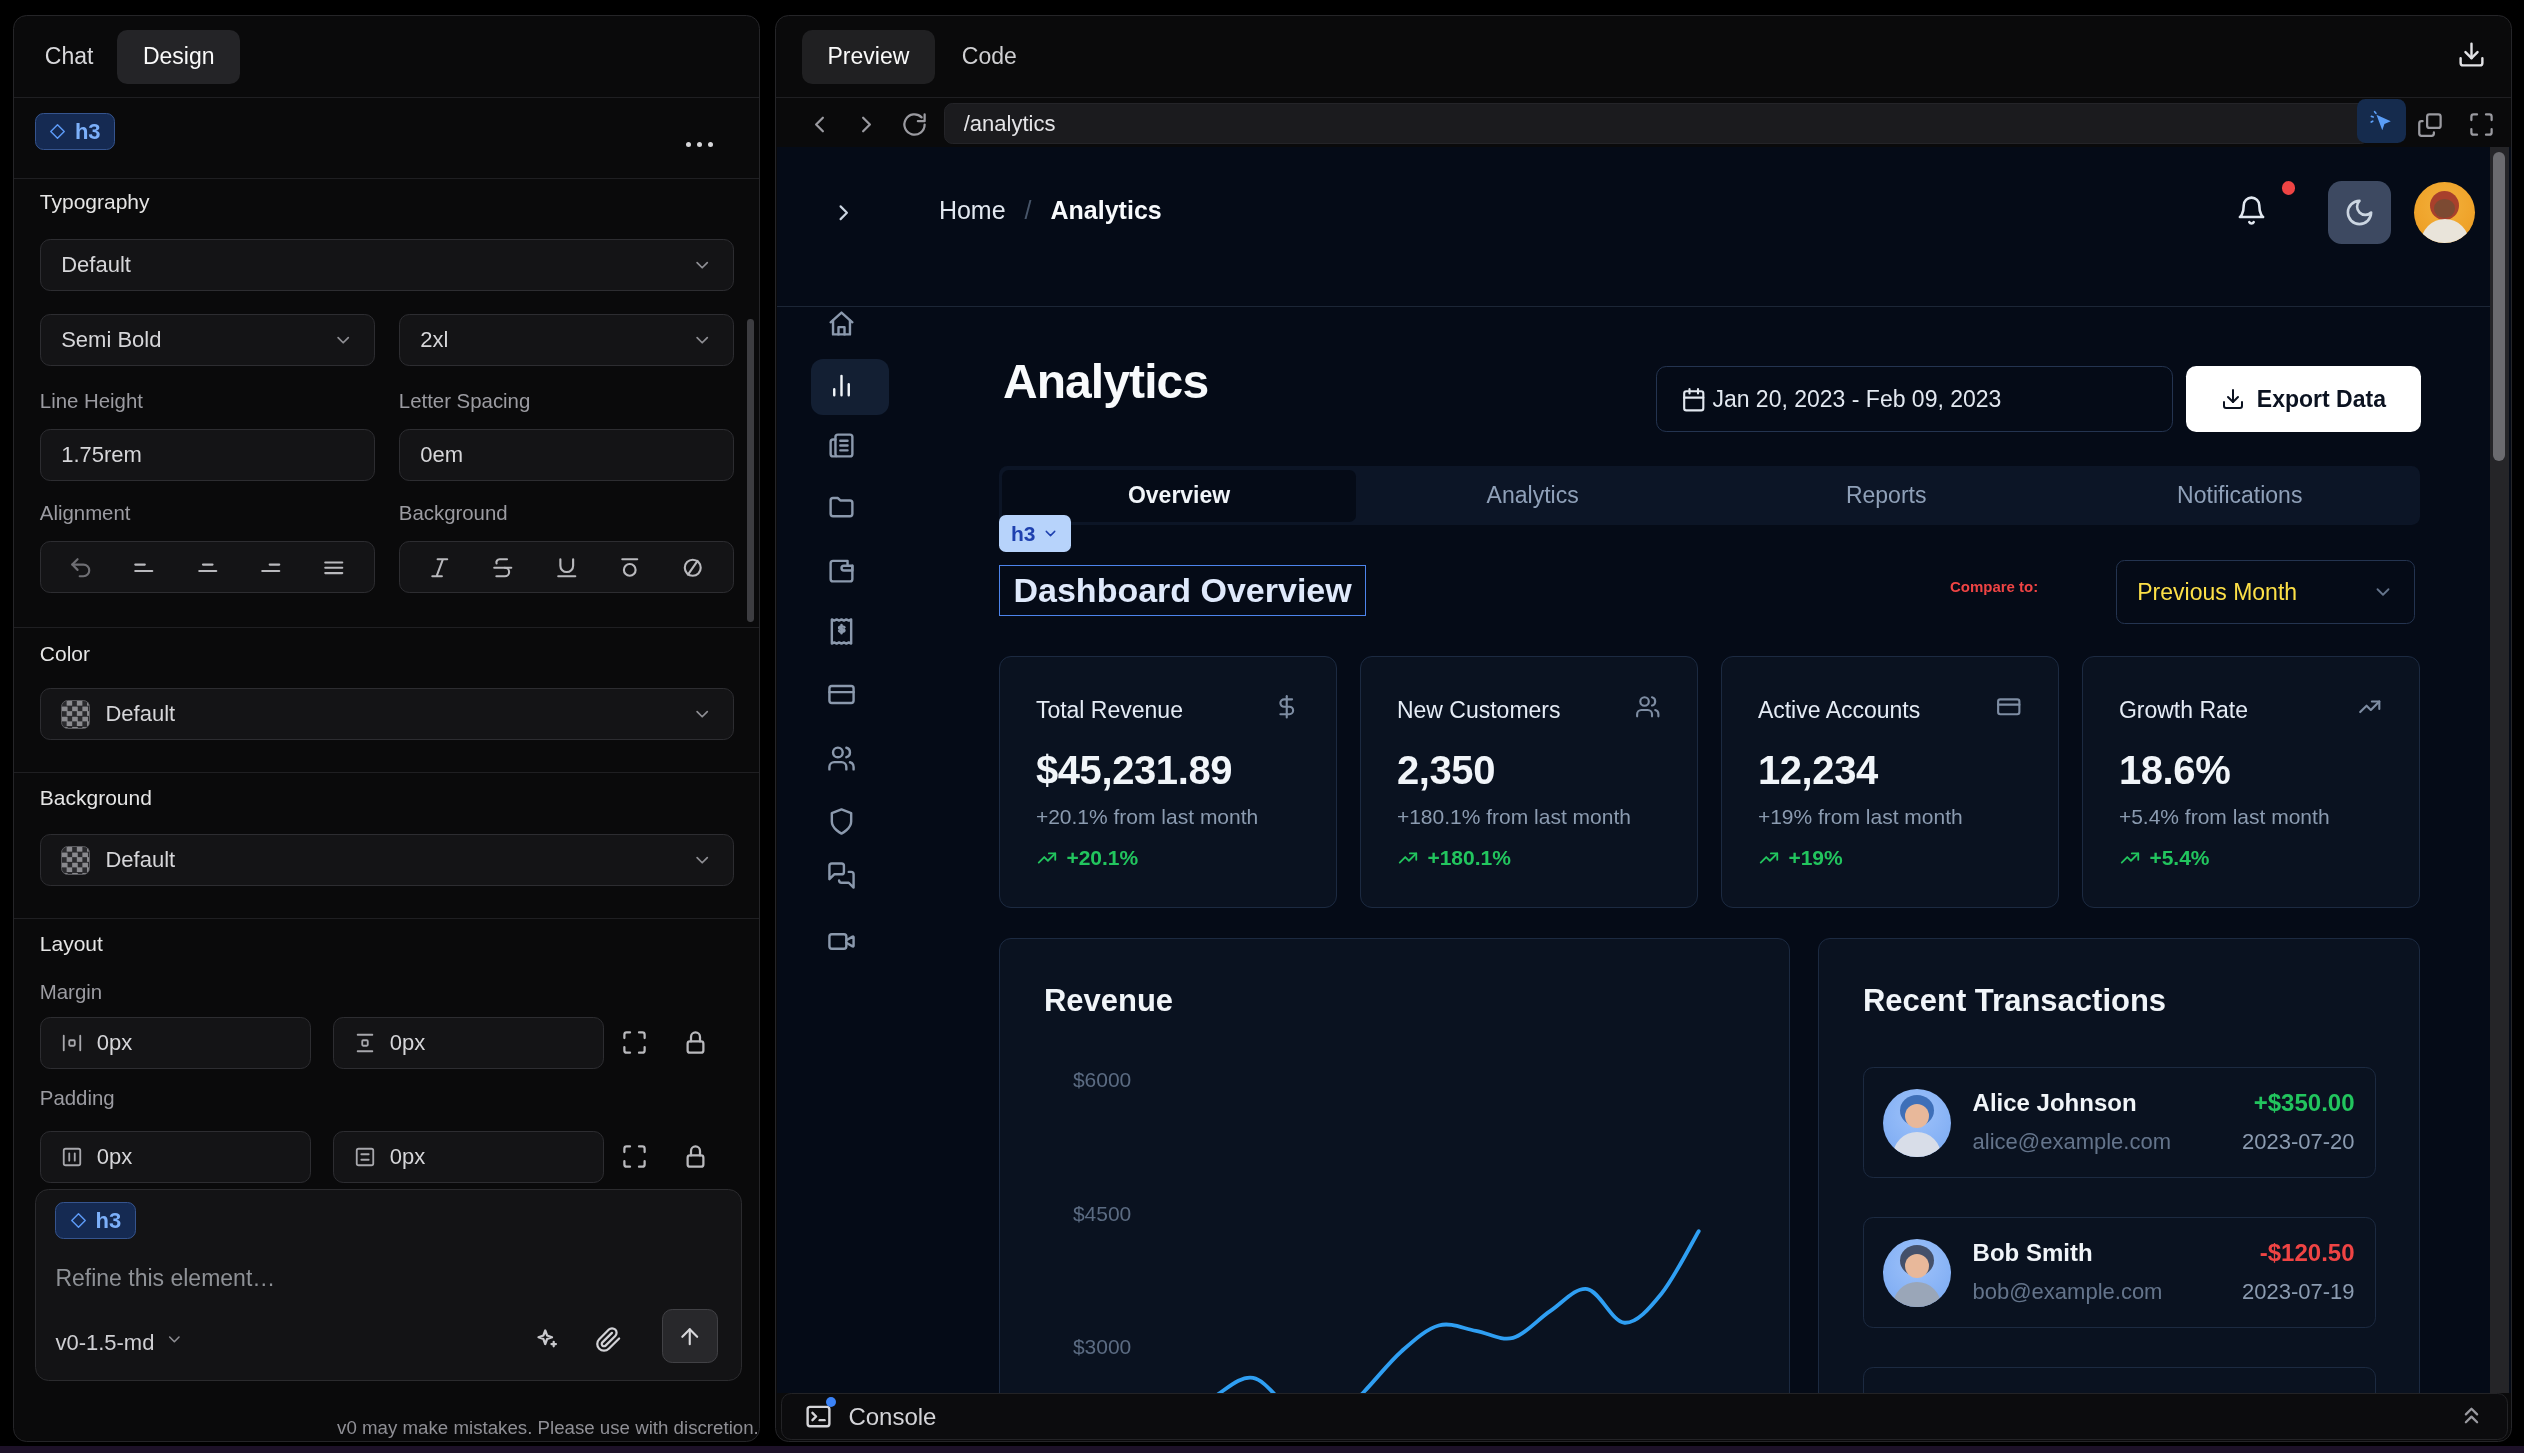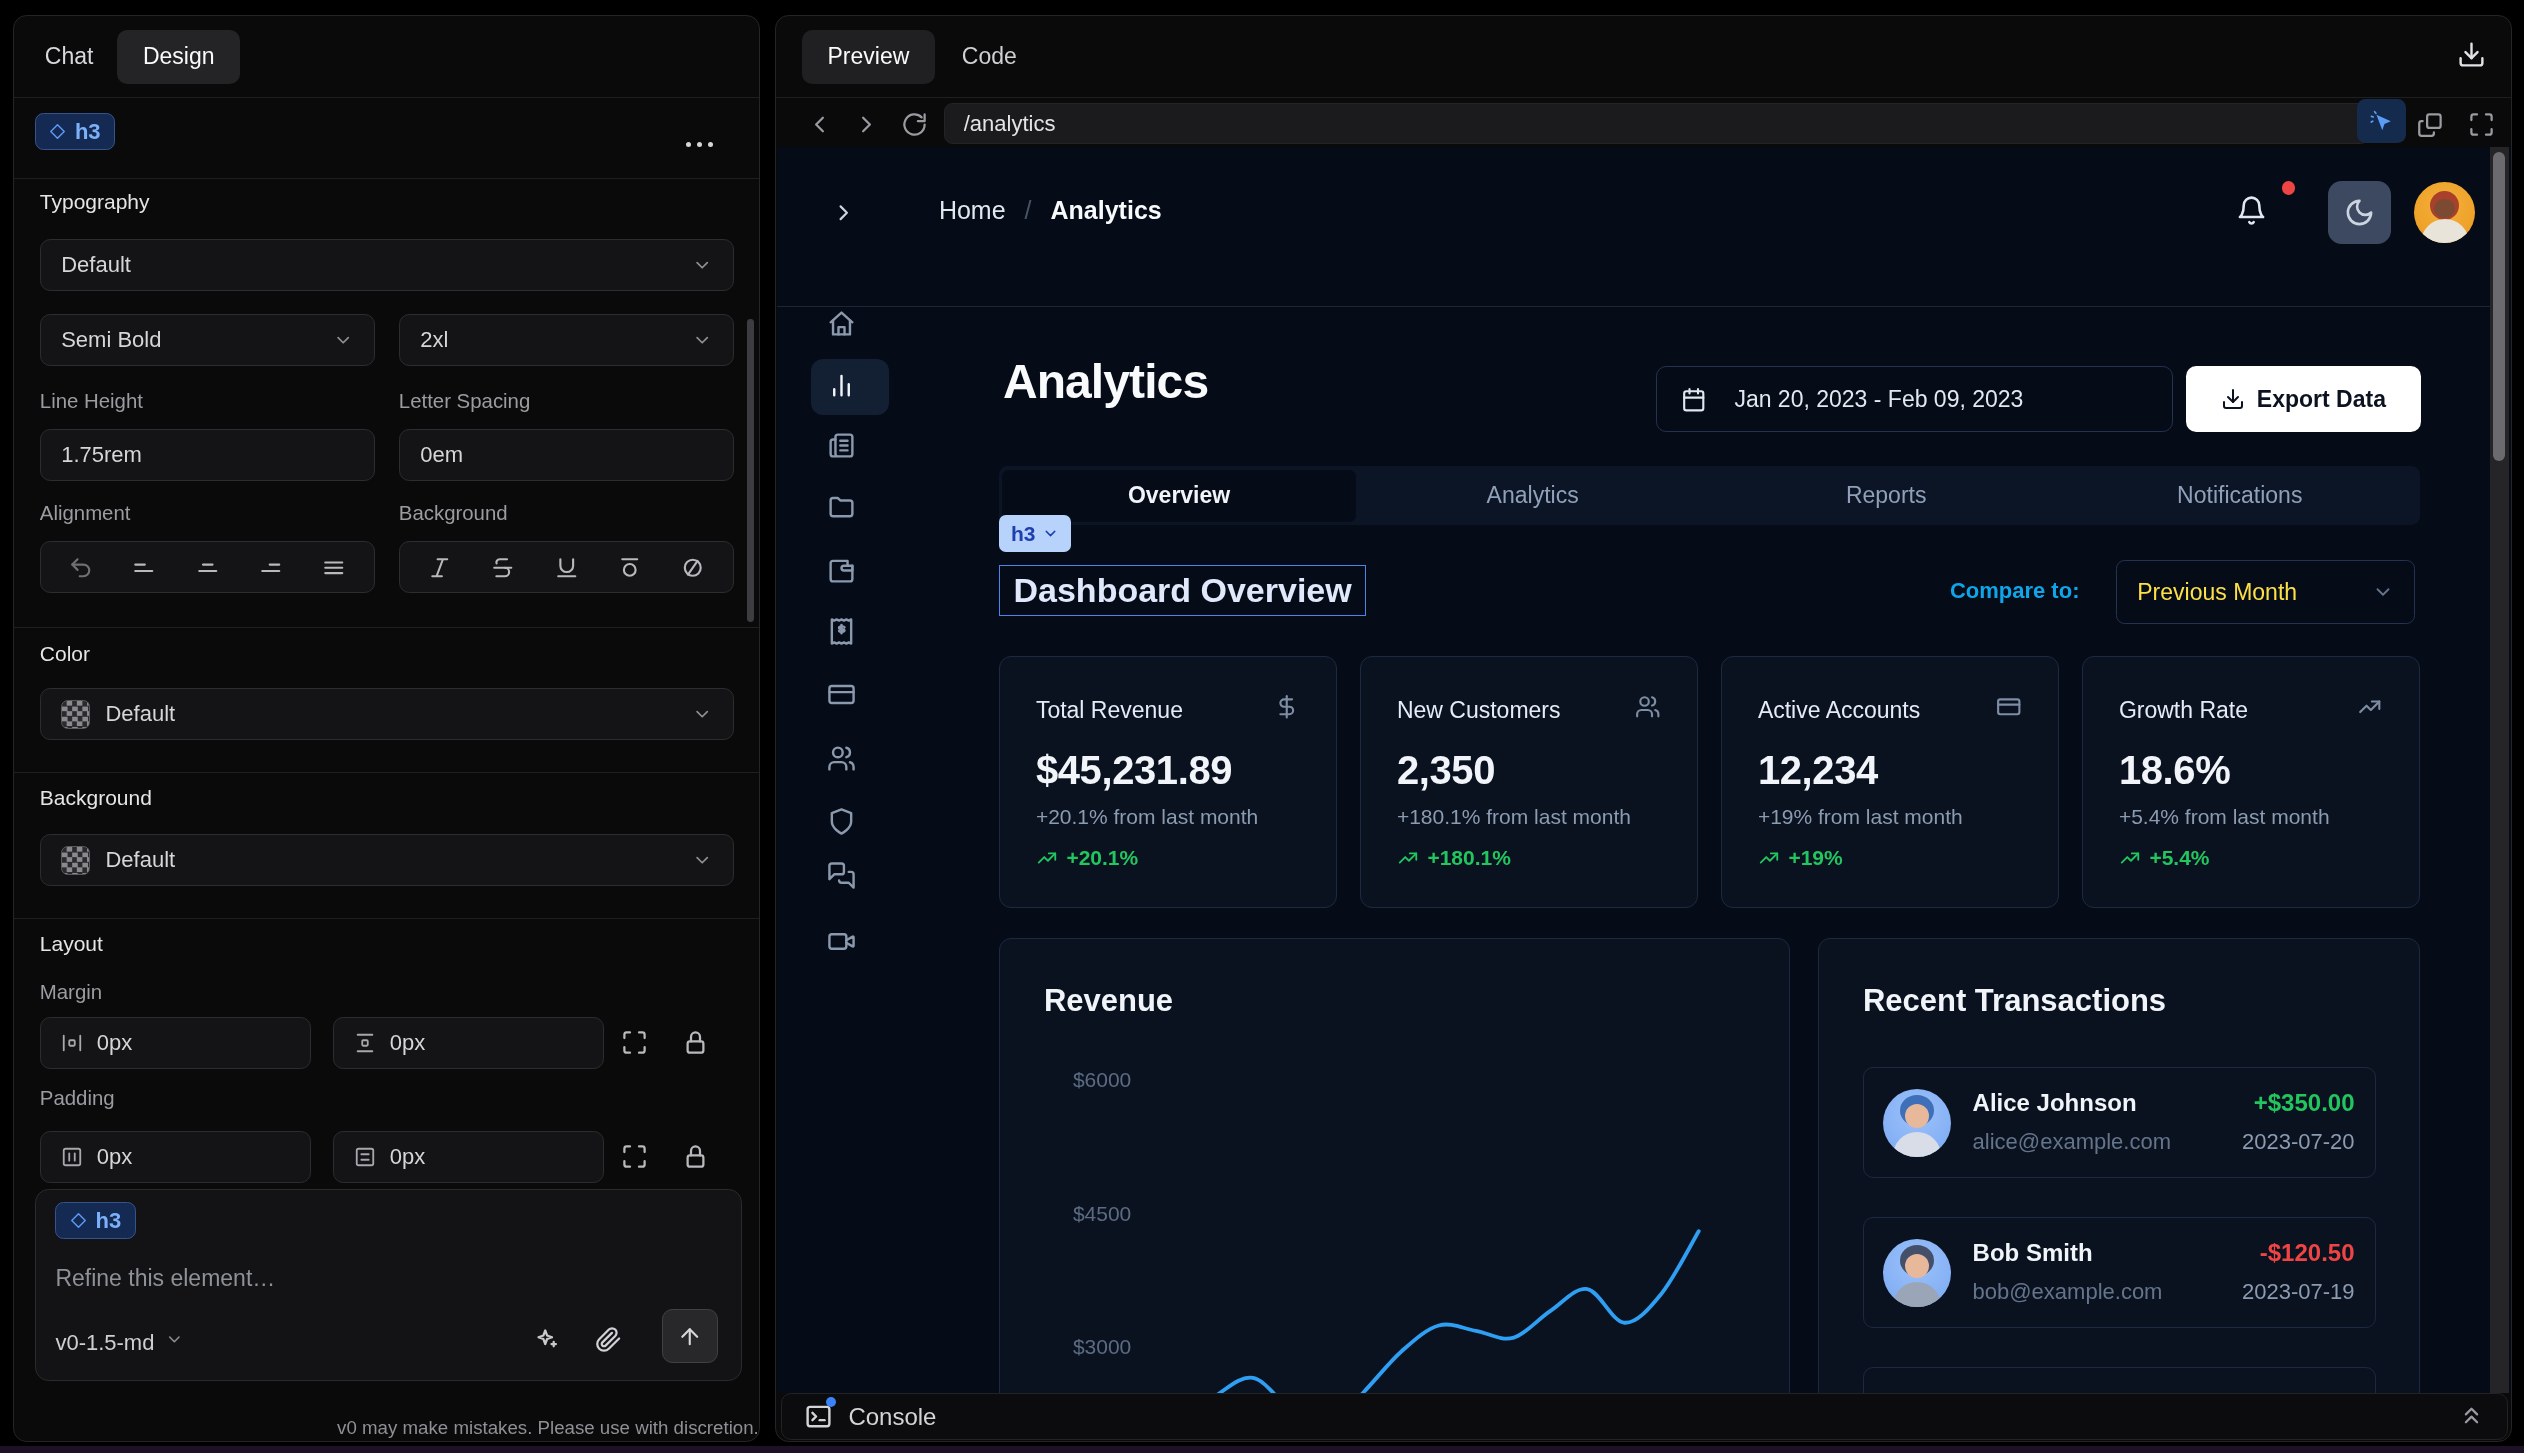--- a/index.html
+++ b/index.html
@@ -57,29 +57,29 @@
   .avatar { position:absolute; left:1637px; top:35px; width:61px; height:61px; border-radius:50%; background:radial-gradient(circle at 50% 38%, #f3b13c 0%, #efa32a 60%, #e8981f 100%); overflow:hidden; }
   .avatar .head { position:absolute; left:16px; top:8.5px; width:29px; height:29px; border-radius:50%; background:#a8402c; }
   .avatar .face { position:absolute; left:20.4px; top:17px; width:20.4px; height:18.7px; border-radius:50%; background:#7c4a32; }
   .avatar .body { position:absolute; left:6.8px; top:37px; width:48px; height:29px; border-radius:24px 24px 0 0; background:#e9e4da; }
   .belldot { position:absolute; width:13.6px; height:13.6px; border-radius:50%; background:#ef4444; }
 
   .sideicon { position:absolute; left:50px; width:29px; height:29px; color:#8b99ad; }
   .sidepill { position:absolute; left:34px; top:212px; width:78px; height:56px; background:#131f33; border-radius:12px; }
 
   .h1-title { position:absolute; left:226px; top:207px; font-size:48px; font-weight:bold; color:#f8fafc; letter-spacing:-0.9px; }
-  .datebtn { position:absolute; left:879px; top:219px; width:517px; height:66px; border:0.9px solid #243450; border-radius:10.2px; color:#e2e8f0; font-size:23px; display:flex; align-items:center; gap:28px; padding:0 24px; }
+  .datebtn { position:absolute; left:879px; top:219px; width:517px; height:66px; border:0.9px solid #243450; border-radius:10.2px; color:#e2e8f0; font-size:23px; display:flex; align-items:center; gap:6px; padding:0 24px; }
   .exportbtn { position:absolute; left:1409px; top:219px; width:235px; height:66px; background:#fff; border-radius:10.2px; color:#0b1220; font-size:23px; font-weight:600; display:flex; align-items:center; justify-content:center; gap:12px; }
   .tabbar { position:absolute; left:222px; top:319px; width:1421px; height:59px; background:#0c1526; border-radius:8.5px; display:flex; padding:3.4px; }
   .tabbar .t { flex:1; display:flex; align-items:center; justify-content:center; color:#8fa0b8; font-size:23px; border-radius:6.8px; }
   .tabbar .t.active { background:#050b17; color:#f1f5f9; font-weight:600; }
   .h3pill { position:absolute; left:222px; top:368px; height:37px; padding:0 12px; background:#b7d3fb; border-radius:6.8px; color:#1e40af; font-size:21px; font-weight:bold; display:flex; align-items:center; gap:6.8px; z-index:5; }
   .overviewbox { position:absolute; left:222px; top:418px; padding:5.1px 13.6px; border:1.7px solid #4d84ec; }
   .overviewbox span { font-size:34px; font-weight:600; color:#dfe9fb; }
-  .comparelabel { position:absolute; left:1173px; top:431px; font-size:22px; font-weight:600; color:#0ea5e9; }
+  .comparelabel { position:absolute; left:1173px; top:431px; font-size:15px; font-weight:600; color:#ef4444; }
   .compareselect { position:absolute; left:1339px; top:413px; width:299px; height:64px; border:0.9px solid #243450; border-radius:8.5px; color:#fde047; font-size:23px; display:flex; align-items:center; padding:0 20.4px; }
   .compareselect .chev { margin-left:auto; color:#64748b; }
 
   .cards { position:absolute; left:222px; top:509px; width:1421px; display:flex; gap:23px; }
   .card { flex:1; height:252px; background:#0a1220; border:0.9px solid #1c2a41; border-radius:12px; position:relative; padding:37px 36px; }
   .card .ttl { display:flex; align-items:center; justify-content:space-between; color:#e5ecf6; font-size:23px; font-weight:500; }
   .card .ttl .cicon { color:#7e8da3; }
   .card .val { margin-top:22px; color:#f1f5f9; font-size:40px; font-weight:bold; letter-spacing:-0.4px; }
   .card .sub { margin-top:12px; color:#8b9bb0; font-size:21px; }
   .card .delta { margin-top:17px; color:#22c55e; font-size:21px; font-weight:600; display:flex; align-items:center; gap:8.5px; }

